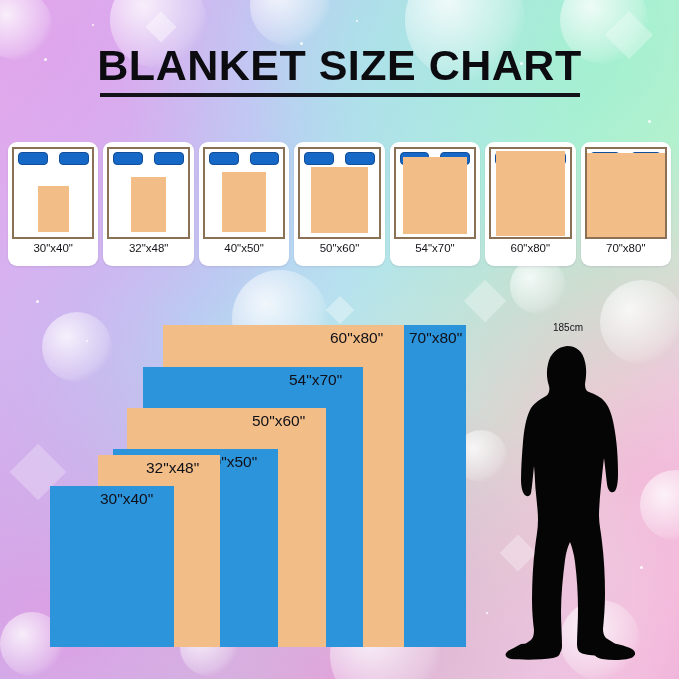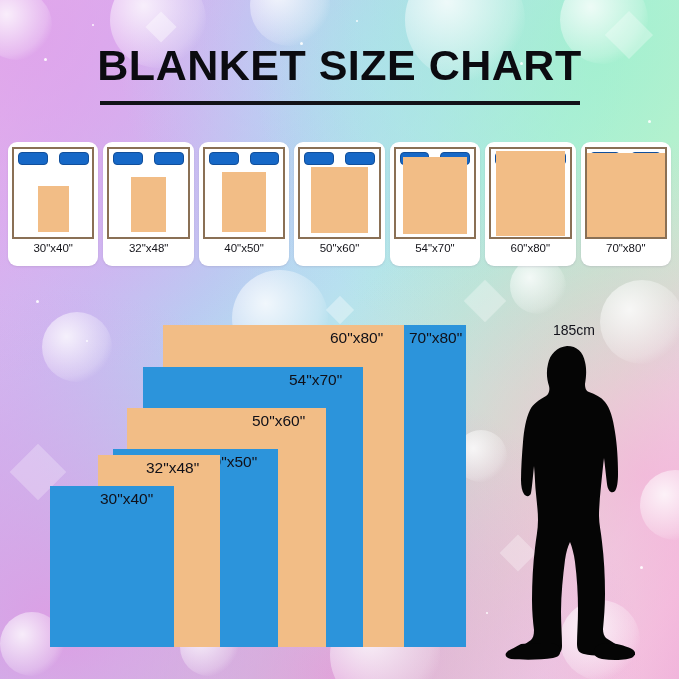--- a/index.html
+++ b/index.html
@@ -29,21 +29,21 @@
     background:radial-gradient(circle at 35% 35%, rgba(255,255,255,.80), rgba(255,255,255,.22) 62%, rgba(255,255,255,0) 75%);}
   .spark{position:absolute;border-radius:50%;background:rgba(255,255,255,.9);}
   .heart{position:absolute;transform:rotate(-45deg);
     background:rgba(255,255,255,.40);}
   .heart:before,.heart:after{content:"";position:absolute;border-radius:50%;background:inherit;}
 
   
   #title-block{position:absolute;left:0;right:0;top:44px;z-index:3;text-align:center;}
   #chart-title{
     font-size:43px;font-weight:bold;color:#0b0b10;letter-spacing:.5px;
-    line-height:1;margin:0;padding:0 0 14px 0;display:inline-block;
+    line-height:1;margin:0;padding:0 0 6px 0;display:inline-block;
   }
   #title-rule{width:480px;height:4px;background:#121218;margin:0 auto 4px auto;}
   #chart-subtitle{font-size:23px;color:#16161c;margin-top:8px;}
 
   
   #bed-row{position:absolute;left:8px;top:142px;width:663px;height:124px;
     display:flex;gap:5px;z-index:3;}
   .bed-card{
     flex:1 1 0;background:#ffffff;border-radius:9px;
     display:flex;flex-direction:column;align-items:center;
@@ -63,21 +63,21 @@
 
   
   #stack{position:absolute;left:0;top:0;width:679px;height:679px;z-index:2;}
   .rect{position:absolute;}
   .rect-label{
     position:absolute;font-size:15.5px;color:#101018;white-space:nowrap;
   }
 
   
   #person-group{position:absolute;z-index:3;left:505px;top:322px;width:170px;height:340px;}
-  #person-height-label{position:absolute;left:48px;top:0;font-size:14px;color:#12121a;}
+  #person-height-label{position:absolute;left:48px;top:0;font-size:10px;color:#12121a;}
   #person-svg{position:absolute;left:0;top:22px;}
 </style>
 </head>
 <body>
 
 <div id="bg">
   <div class="tint"></div>
 
   <div class="bokeh" style="left:-18px;top:-10px;width:70px;height:70px;"></div>
   <div class="bokeh" style="left:110px;top:-28px;width:96px;height:96px;"></div>

